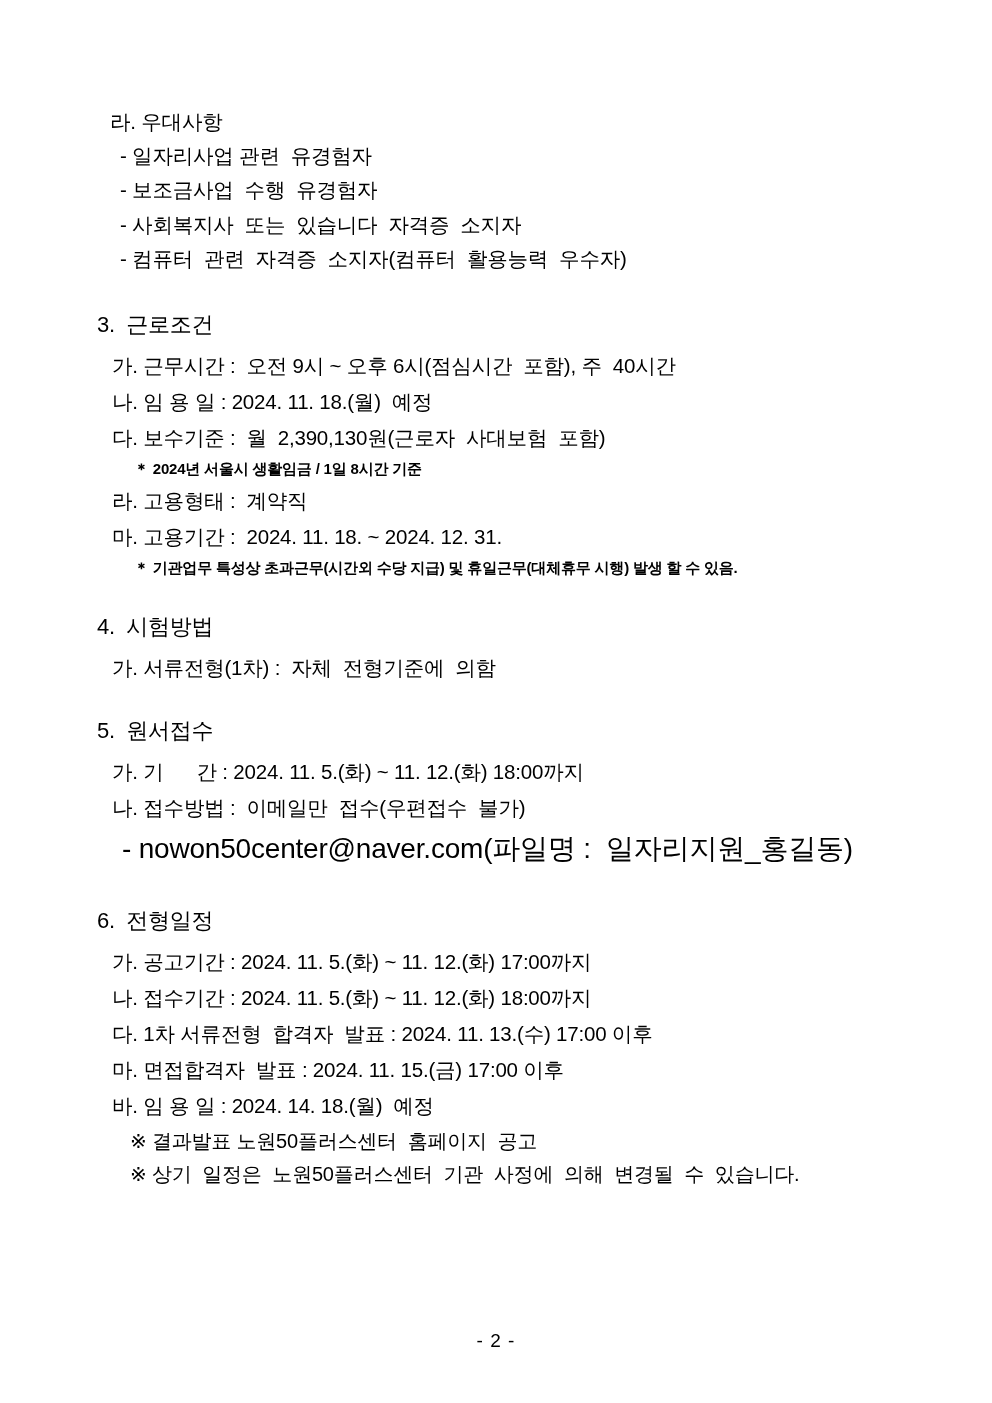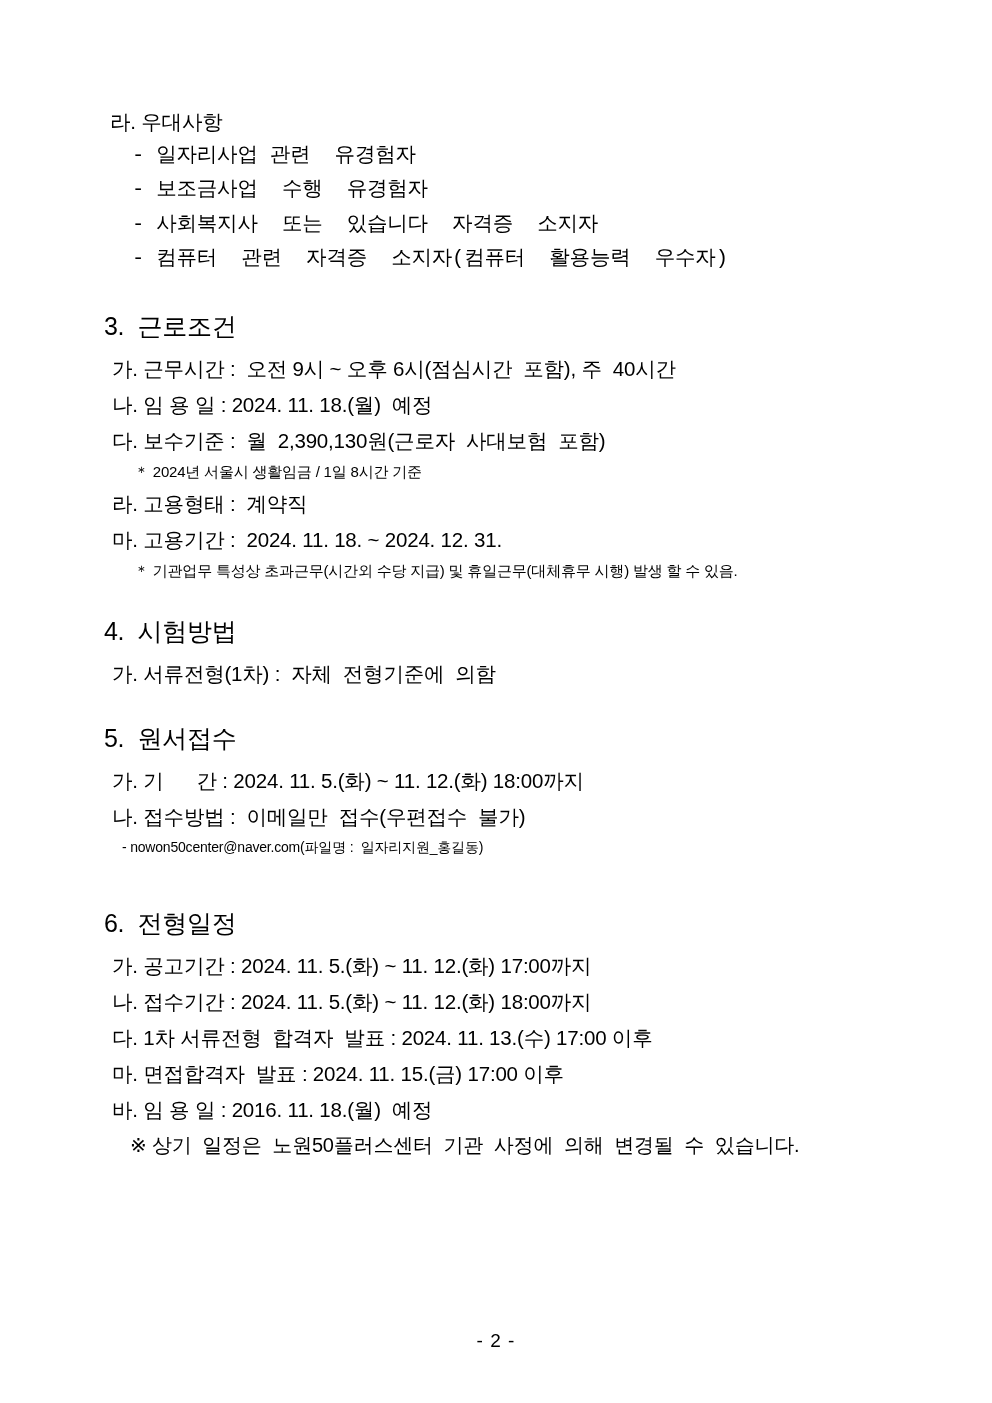--- a/index.html
+++ b/index.html
@@ -34,50 +34,49 @@
     font-size: 20.5px;
     line-height: 1.0;
     white-space: pre;
     letter-spacing: -0.2px;
   }
   .lvl1 {          
     margin-left: 18px;
     margin-bottom: 13px;
   }
   .dash {          
-    margin-left: 40px;
+    margin-left: 28px;
     margin-bottom: 14px;
-    font-family: Liberation Mono, monospace;
   }
   .section-head {
-    font-size: 25px;
-    margin-left: 12px;
+    font-size: 22px;
+    margin-left: 5px;
     margin-bottom: 12px;
     letter-spacing: -0.3px;
     white-space: pre;
   }
   .sub {
     font-size: 20.5px;
     margin-left: 20px;
     margin-bottom: 8px;
     white-space: pre;
     letter-spacing: -0.2px;
   }
   .note {
     font-size: 15px;
-    font-weight: normal;
+    font-weight: bold;
     margin-left: 42px;
     margin-bottom: 8px;
     white-space: pre;
     letter-spacing: -0.2px;
   }
   .email-line {
-    font-size: 14px;
+    font-size: 28px;
     margin-left: 30px;
-    margin-bottom: 24px;
+    margin-bottom: 12px;
     white-space: pre;
     letter-spacing: -0.2px;
   }
   .star {
     font-size: 20px;
     margin-left: 38px;
     margin-bottom: 6px;
     white-space: pre;
     letter-spacing: -0.2px;
   }
@@ -128,19 +127,20 @@
     <div class="sub">나. 접수방법 :  이메일만  접수(우편접수  불가)</div>
     <div class="email-line">- nowon50center@naver.com(파일명 :  일자리지원_홍길동)</div>
 
     <div class="gap-md"></div>
 
     <div class="section-head">6.  전형일정</div>
     <div class="sub">가. 공고기간 : 2024. 11. 5.(화) ~ 11. 12.(화) 17:00까지</div>
     <div class="sub">나. 접수기간 : 2024. 11. 5.(화) ~ 11. 12.(화) 18:00까지</div>
     <div class="sub">다. 1차 서류전형  합격자  발표 : 2024. 11. 13.(수) 17:00 이후</div>
     <div class="sub">마. 면접합격자  발표 : 2024. 11. 15.(금) 17:00 이후</div>
-    <div class="sub">바. 임 용 일 : 2016. 11. 18.(월)  예정</div>
+    <div class="sub">바. 임 용 일 : 2024. 14. 18.(월)  예정</div>
+    <div class="star">※ 결과발표 노원50플러스센터  홈페이지  공고</div>
     <div class="star">※ 상기  일정은  노원50플러스센터  기관  사정에  의해  변경될  수  있습니다.</div>
 
   </div>
 
   <div class="footer">- 2 -</div>
 </div>
 
 </body></html>

